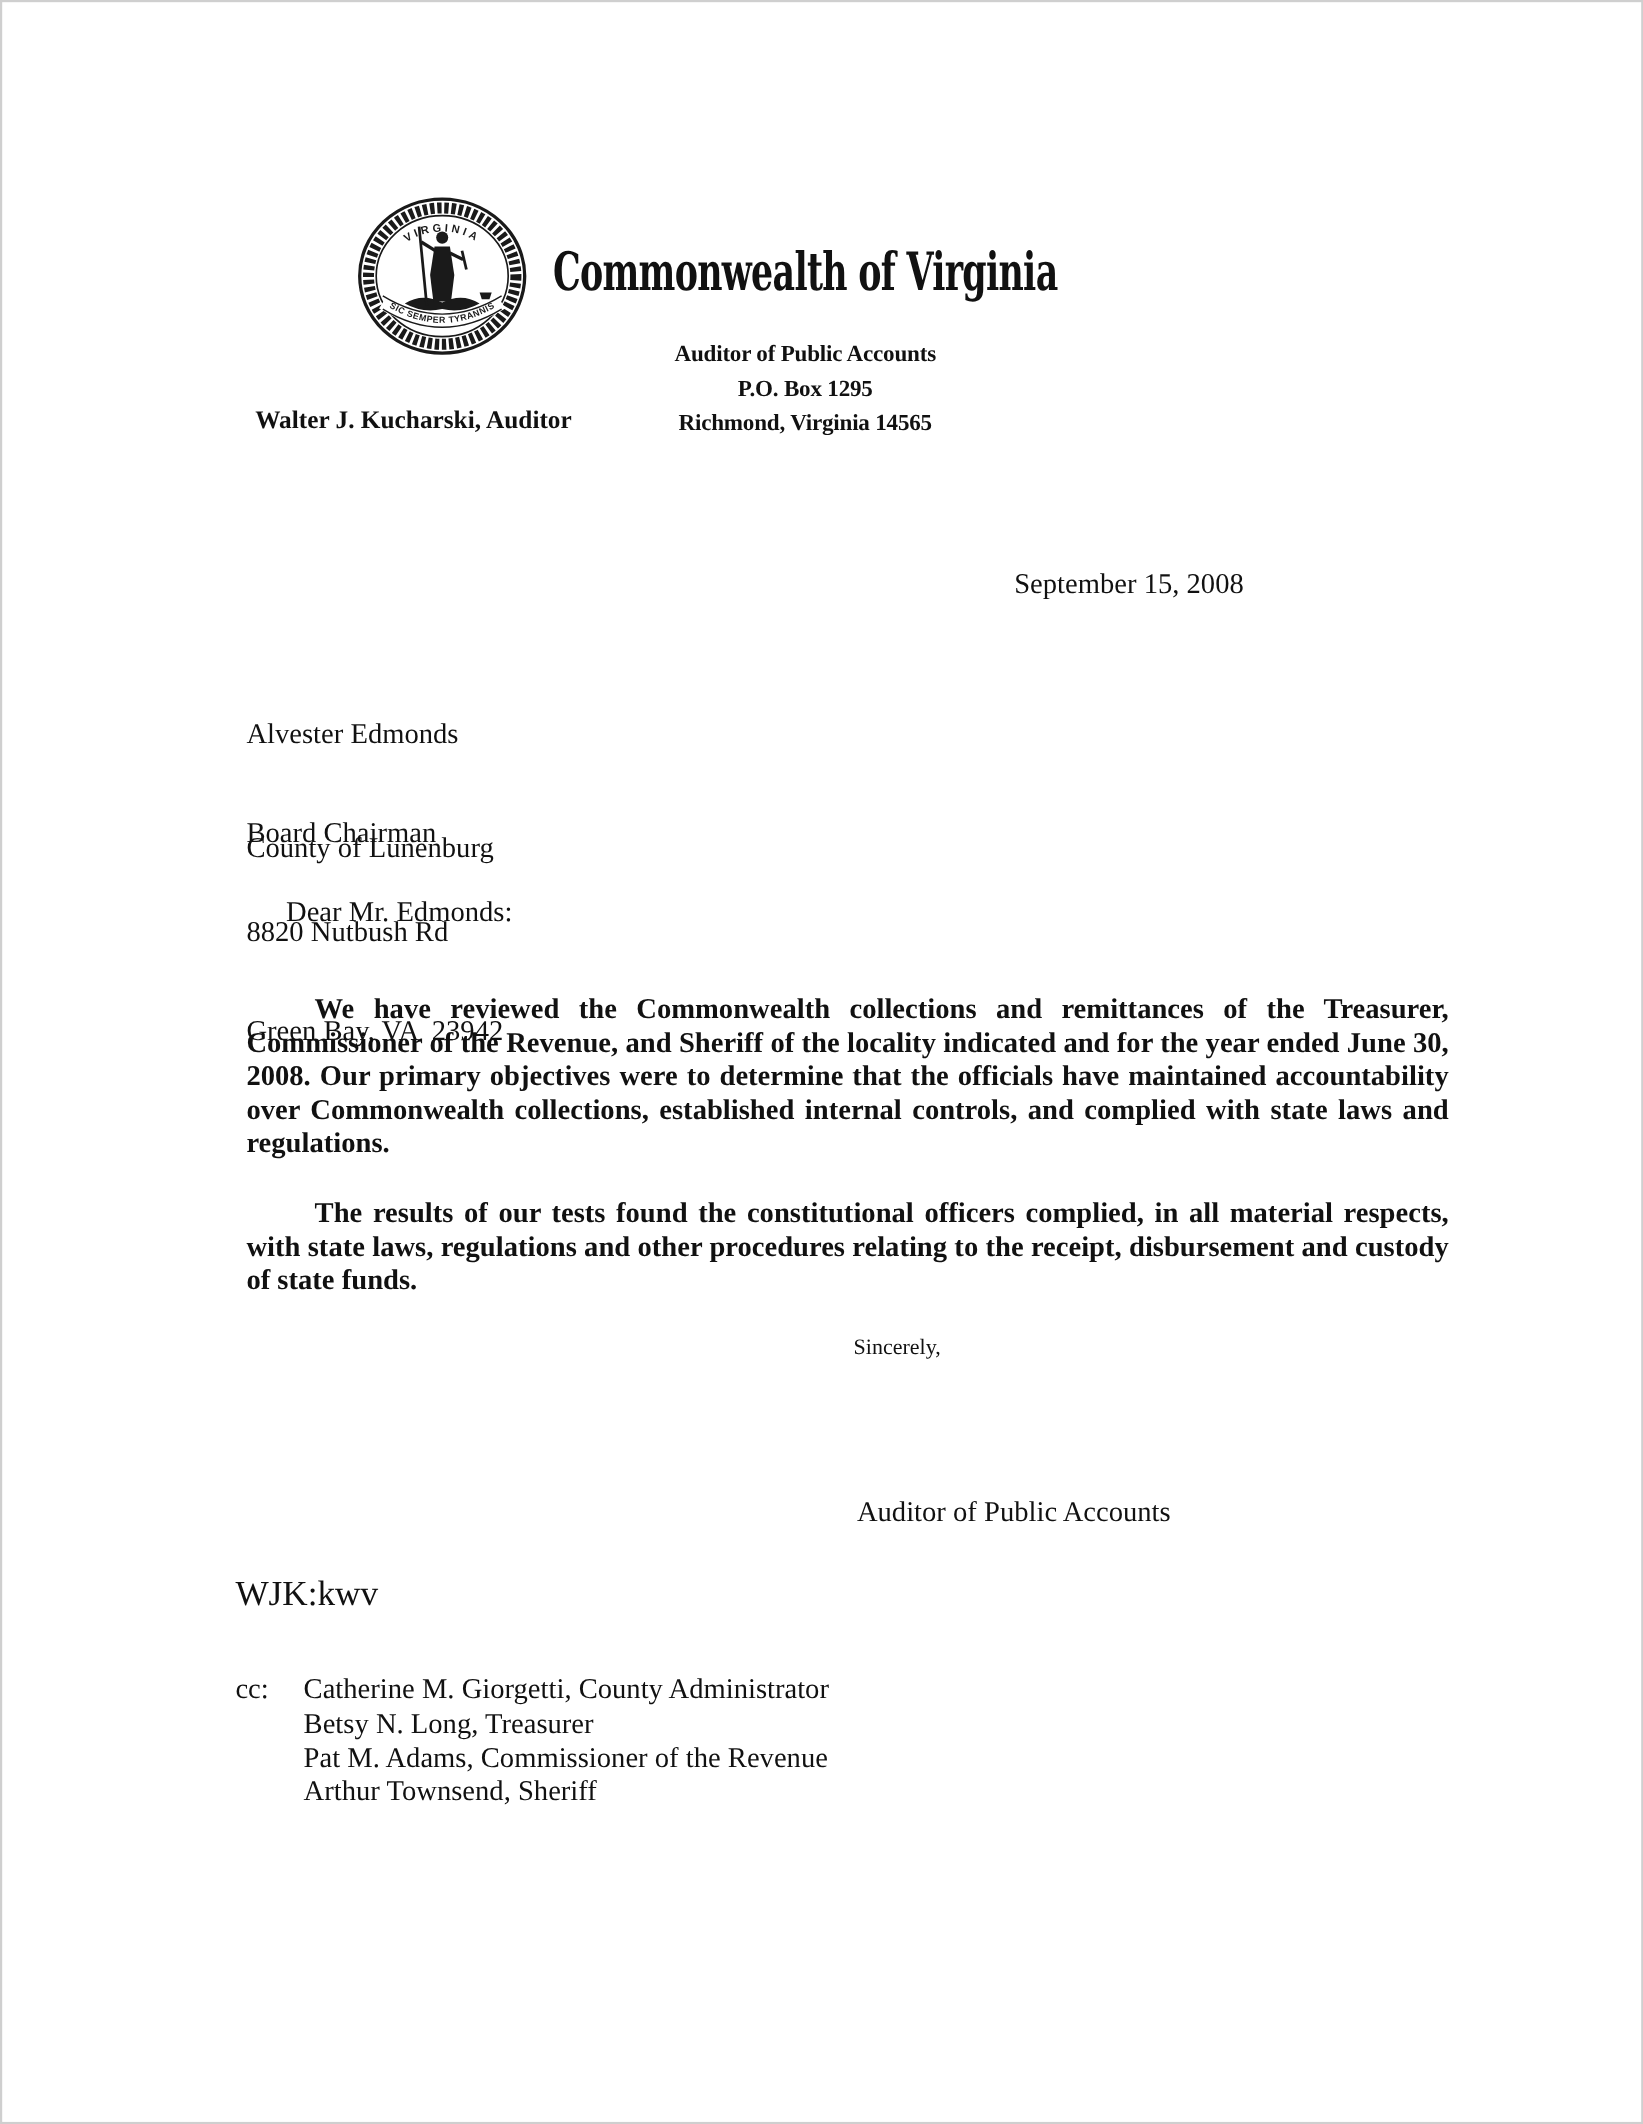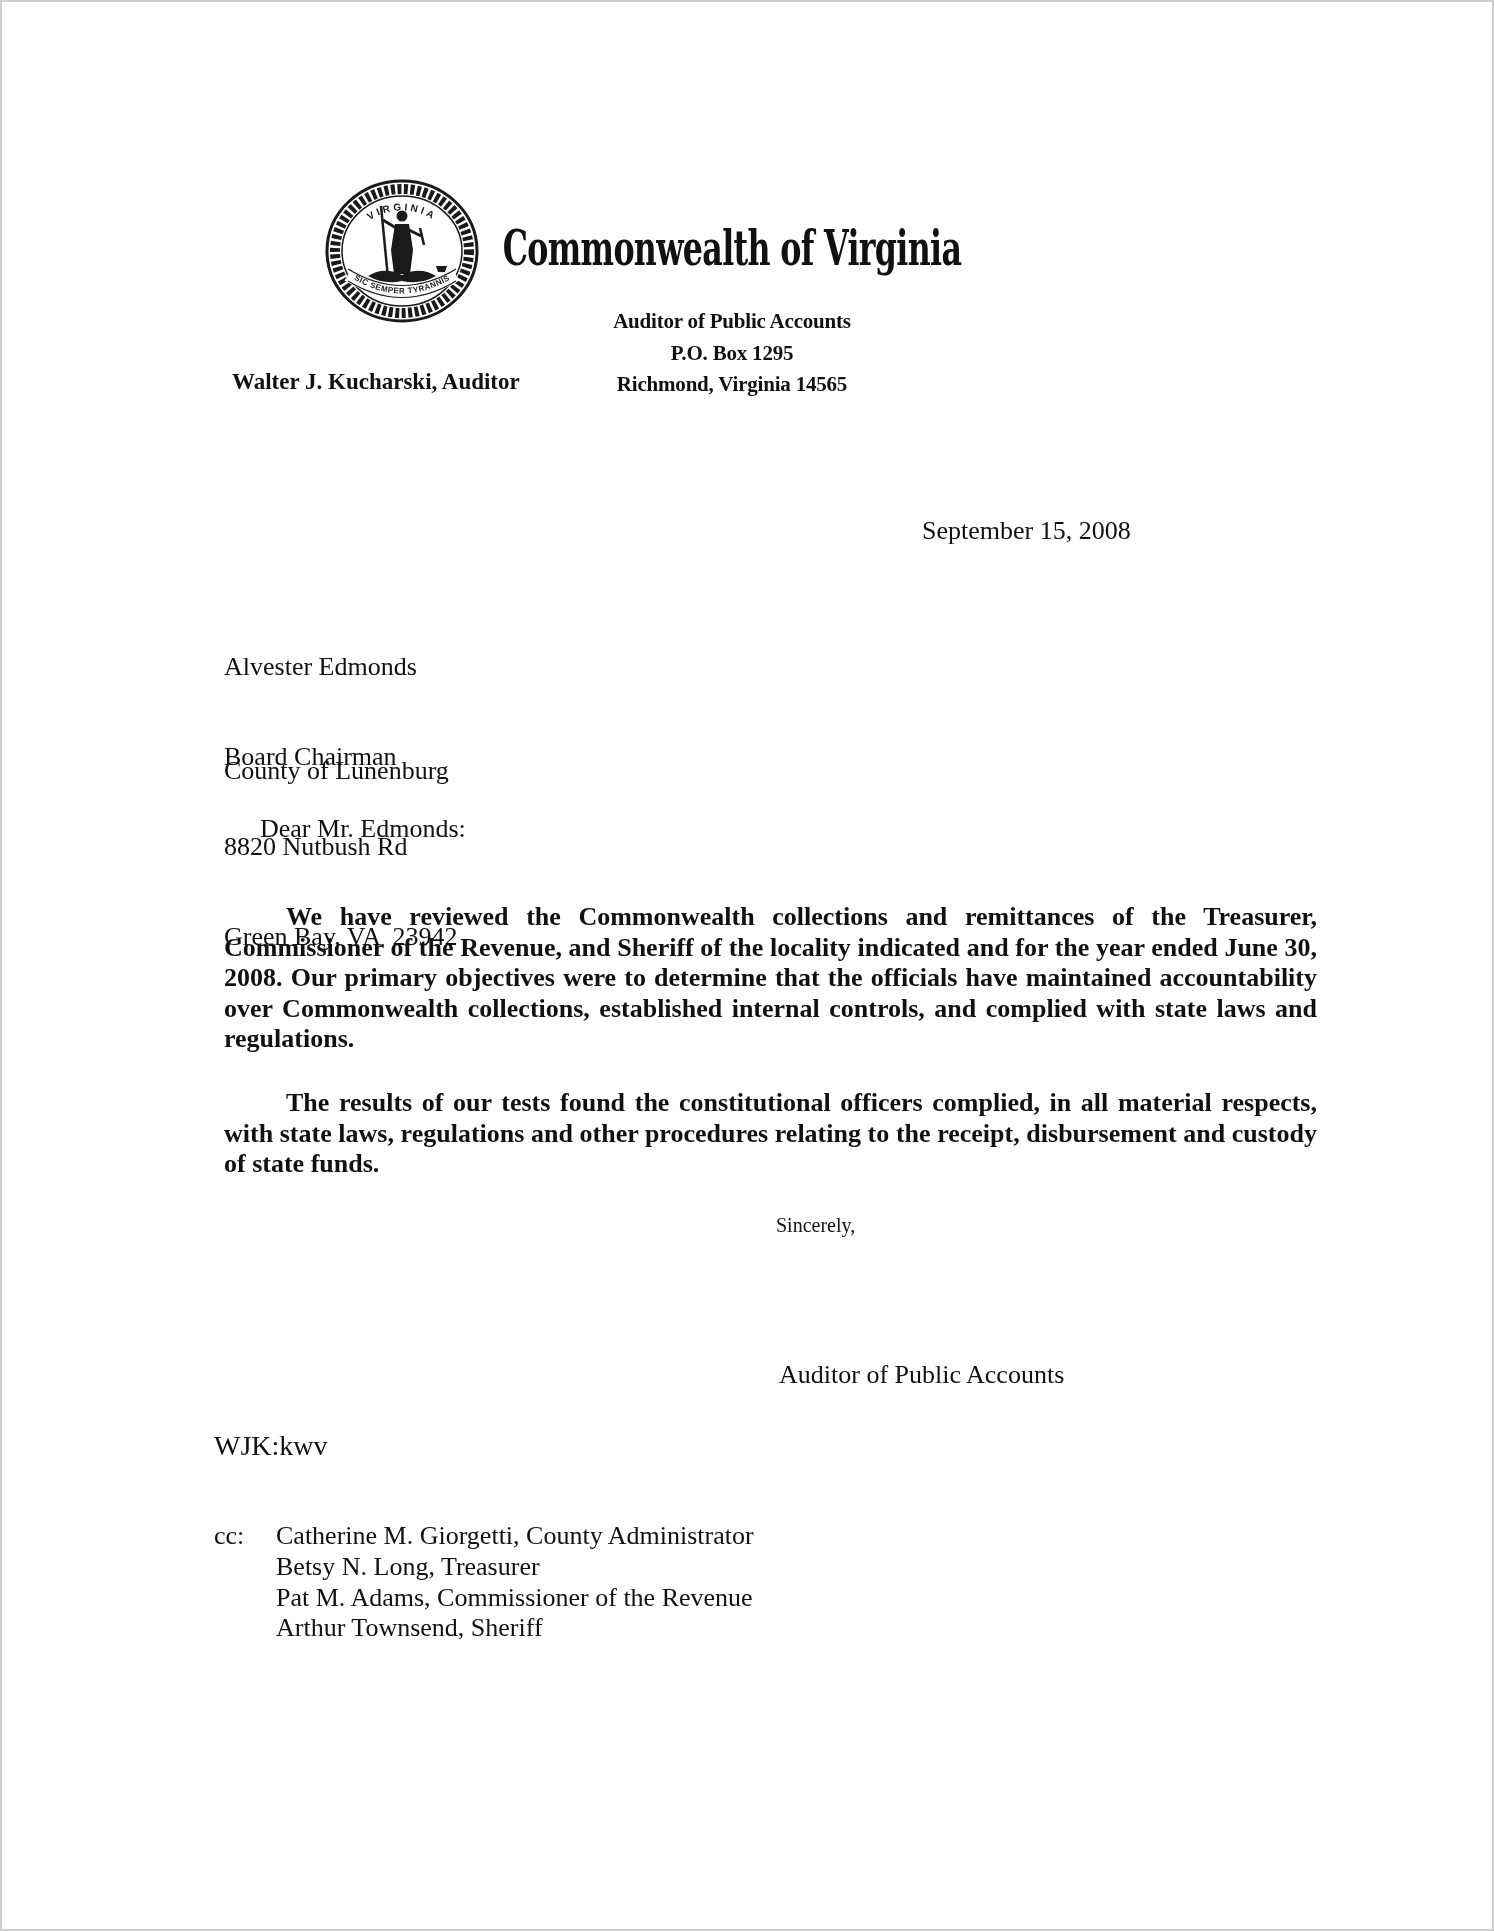--- a/index.html
+++ b/index.html
@@ -100,21 +100,21 @@
   .signature-title {
     position: absolute;
     left: 777px;
     top: 1358px;
     font-size: 26px;
   }
   .reference-initials {
     position: absolute;
     left: 212px;
     top: 1428px;
-    font-size: 28px;
+    font-size: 32px;
     text-align: right;
   }
   .cc-block {
     position: absolute;
     left: 212px;
     top: 1519px;
     font-size: 26px;
     line-height: 30.8px;
     display: flex;
     align-items: flex-start;

